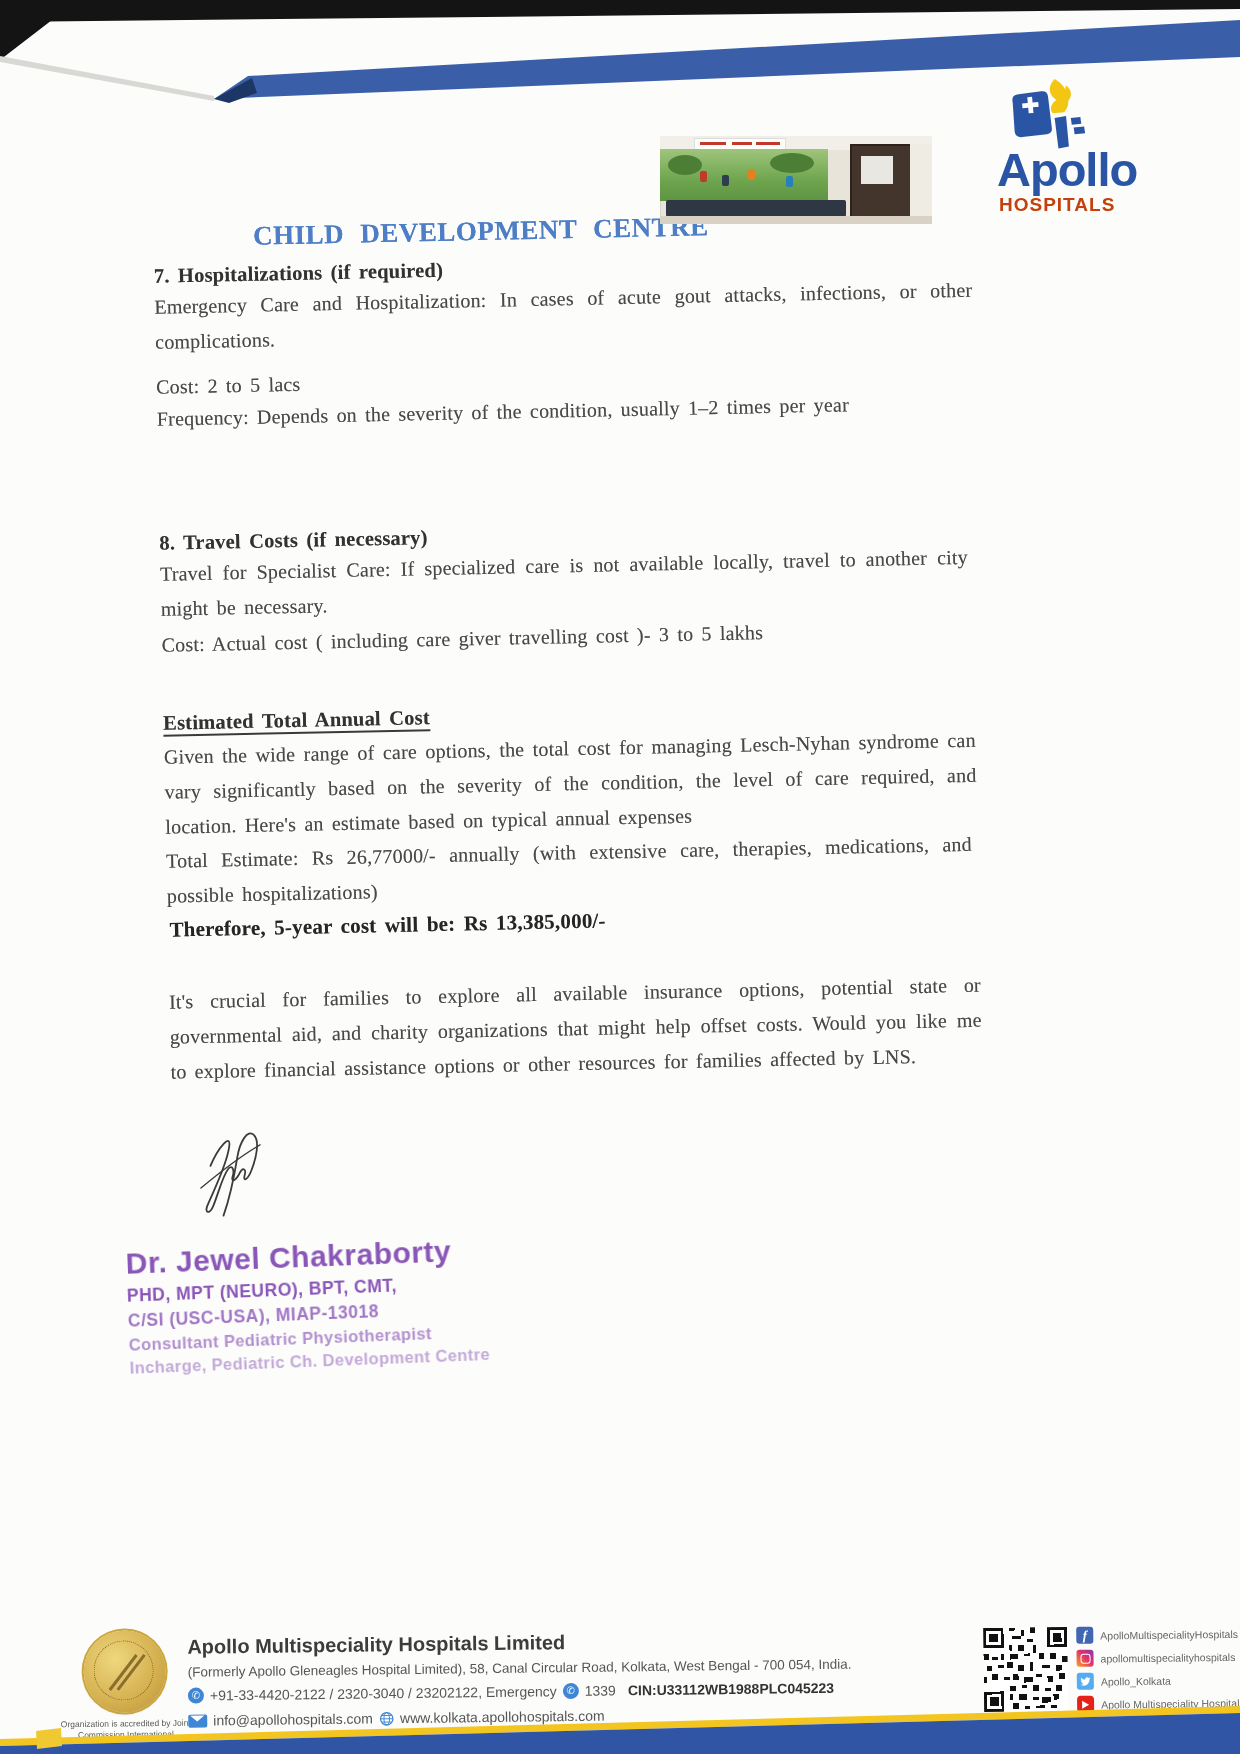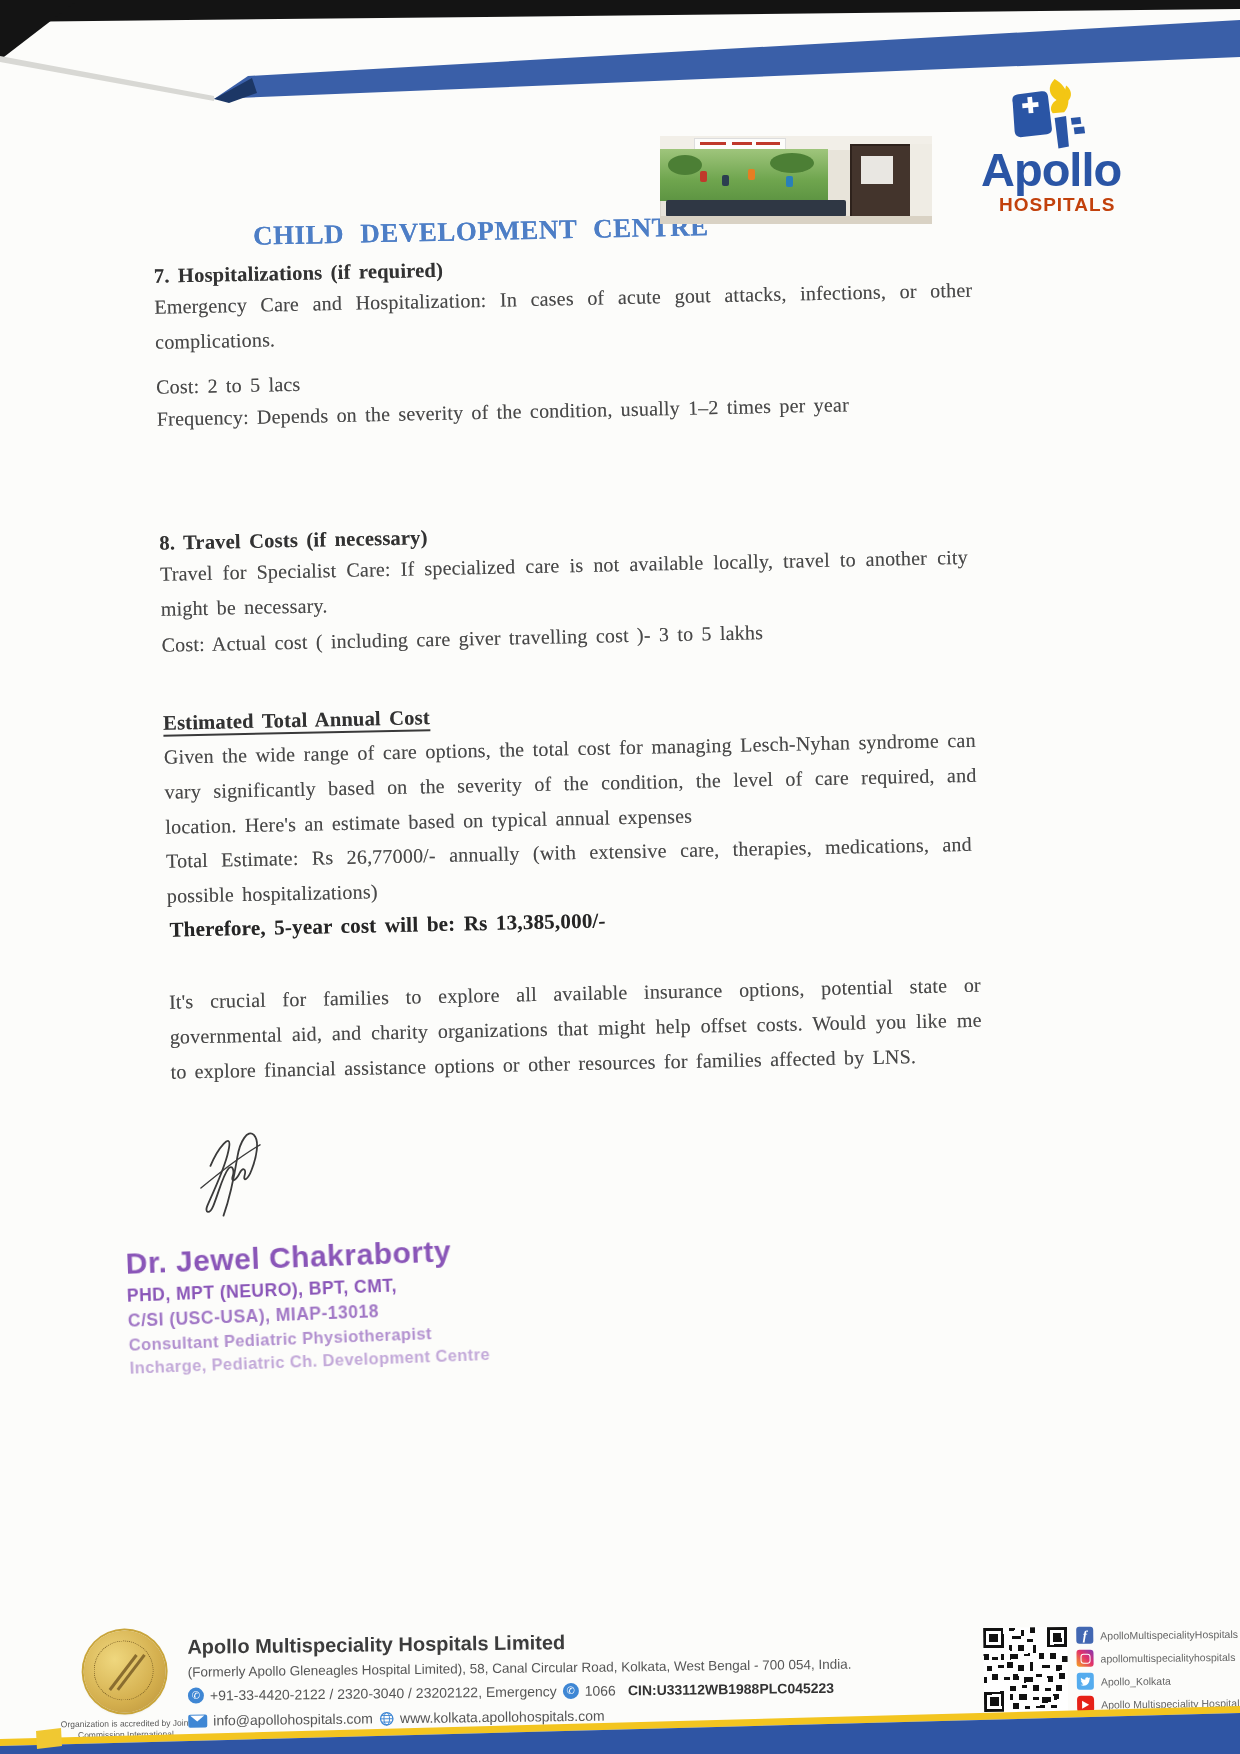--- a/index.html
+++ b/index.html
@@ -1,21 +1,21 @@
 <!DOCTYPE html>
 <html><head>
 <meta charset="utf-8">
 <style>
   html,body{margin:0;padding:0;background:#20201e;}
   .page{position:relative;width:1240px;height:1754px;margin:0 auto;background:#fcfcfa;overflow:hidden;font-family:"Liberation Serif",serif;}
   .edges{position:absolute;left:0;top:0;z-index:6;pointer-events:none;}
   
   .logo{position:absolute;left:975px;top:78px;width:220px;height:140px;z-index:3;}
   .logo .mark{position:absolute;left:22px;top:0;}
-  .logo .brand{position:absolute;left:6px;top:64px;font-family:"Liberation Sans",sans-serif;font-weight:bold;font-size:47px;color:#2a55a5;letter-spacing:-1px;}
+  .logo .brand{position:absolute;left:22px;top:64px;font-family:"Liberation Sans",sans-serif;font-weight:bold;font-size:47px;color:#2a55a5;letter-spacing:-1px;}
   .logo .sub{position:absolute;left:24px;top:116px;font-family:"Liberation Sans",sans-serif;font-weight:bold;font-size:19px;color:#c2410c;letter-spacing:1px;}
   
   .photo{position:absolute;left:660px;top:136px;width:272px;height:88px;background:#e8e4da;z-index:3;box-shadow:0 0 0 1px #d8d4ca inset;}
   .photo .wall{position:absolute;left:0;top:0;width:100%;height:14px;background:#f2efe8;}
   .photo .banner{position:absolute;left:34px;top:2px;width:92px;height:12px;background:#fdfdfb;box-shadow:0 0 0 1px #ddd inset;}
   .photo .banner i{position:absolute;top:4px;height:3px;background:#c0392b;}
   .photo .mural{position:absolute;left:0;top:13px;width:168px;height:52px;background:linear-gradient(180deg,#9fc57c 0%,#6fa54e 60%,#5d9442 100%);}
   .photo .mural .bush{position:absolute;width:34px;height:20px;border-radius:50%;background:#4c7f35;}
   .photo .fig{position:absolute;width:7px;height:11px;border-radius:2px;}
   .photo .door{position:absolute;left:190px;top:8px;width:58px;height:72px;background:#43342c;border:2px solid #2e221c;}
@@ -163,21 +163,21 @@
     </div>
     <div class="seal-caption">Organization is accredited by Joint Commission International</div>
 
     <div class="co-name">Apollo Multispeciality Hospitals Limited</div>
     <div class="co-addr">(Formerly Apollo Gleneagles Hospital Limited), 58, Canal Circular Road, Kolkata, West Bengal - 700 054, India.</div>
 
     <div class="co-line co-phone">
       <span class="ic-phone"></span>
       <span>+91-33-4420-2122 / 2320-3040 / 23202122, Emergency</span>
       <span class="ic-phone"></span>
-      <span>1066</span>
+      <span>1339</span>
       <span class="cin">CIN:U33112WB1988PLC045223</span>
     </div>
 
     <div class="co-line co-mail">
       <span class="ic-mail"></span>
       <span>info@apollohospitals.com</span>
       <svg width="15" height="15" viewBox="0 0 16 16">
         <circle cx="8" cy="8" r="6.6" fill="none" stroke="#3f87d4" stroke-width="1.4"></circle>
         <ellipse cx="8" cy="8" rx="3" ry="6.6" fill="none" stroke="#3f87d4" stroke-width="1"></ellipse>
         <path d="M1.6 8h12.8M2.7 4.5h10.6M2.7 11.5h10.6" stroke="#3f87d4" stroke-width="1" fill="none"></path>

